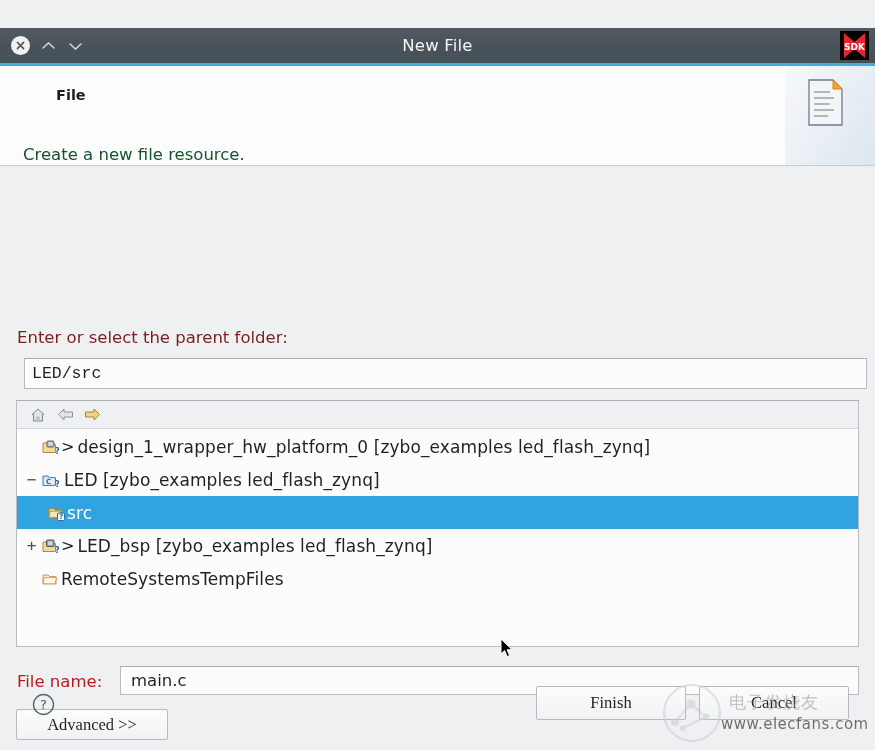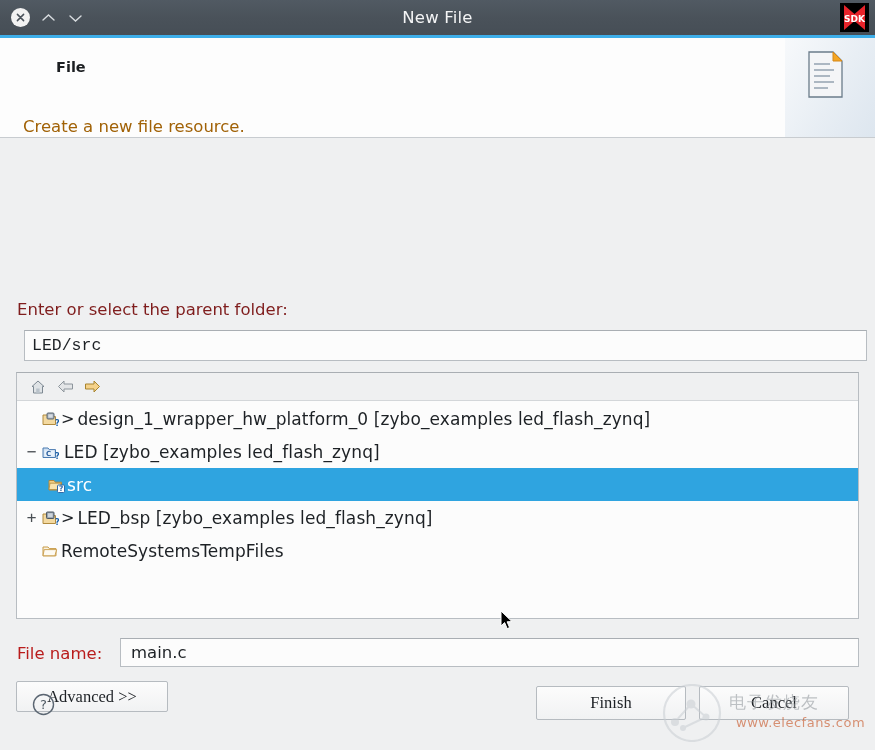--- a/index.html
+++ b/index.html
@@ -23,20 +23,21 @@
 
   
   .titlebar {
     position: relative;
     height: 38px;
     flex: 0 0 38px;
     background: linear-gradient(to bottom, #515a63 0%, #4a525a 50%, #464e56 100%);
     display: flex;
     align-items: center;
     border-bottom: 3px solid #3daee9;
+    margin-top: 28px;
   }
   .tb-left {
     display: flex;
     align-items: center;
     gap: 10px;
     padding-left: 11px;
     z-index: 3;
   }
   .btn-close {
     width: 19px; height: 19px;
@@ -85,21 +86,21 @@
     font-size: 14.5px;
     font-weight: bold;
     color: #1c1f22;
     margin-left: 40px;
   }
   .hdr-desc {
     position: absolute;
     left: 23px; top: 88px;
     transform: translateY(-50%);
     font-size: 16.5px;
-    color: #a16207;
+    color: #14532d;
   }
   .hdr-art {
     position: absolute;
     right: 0; top: 0;
     width: 90px; height: 100px;
     background: linear-gradient(120deg, #f7f9fb 0%, #e8eef4 55%, #dde6ef 100%);
   }
   .hdr-doc {
     position: absolute;
     right: 30px; top: 13px;
@@ -266,23 +267,23 @@
   .wm-cn {
     position: absolute;
     left: 68px; top: 9px;
     font-size: 17px;
     color: #8e9499;
     letter-spacing: 1px;
     white-space: nowrap;
   }
   .wm-url {
     position: absolute;
-    left: 75px; top: 33px;
-    font-size: 13px;
-    color: #c2410c;
+    left: 60px; top: 33px;
+    font-size: 15px;
+    color: #000000;
     letter-spacing: .5px;
     white-space: nowrap;
   }
 
   
   .cursor {
     position: absolute;
     left: 500px; top: 472px;
     width: 14px; height: 21px;
     pointer-events: none;

